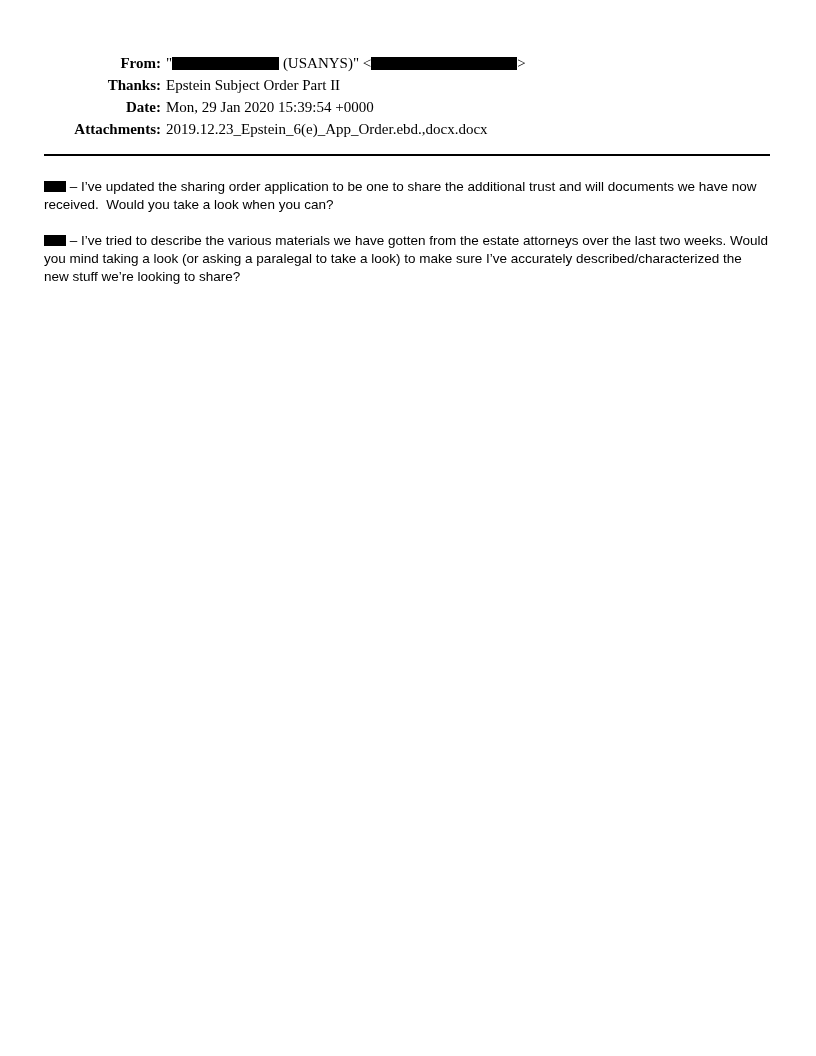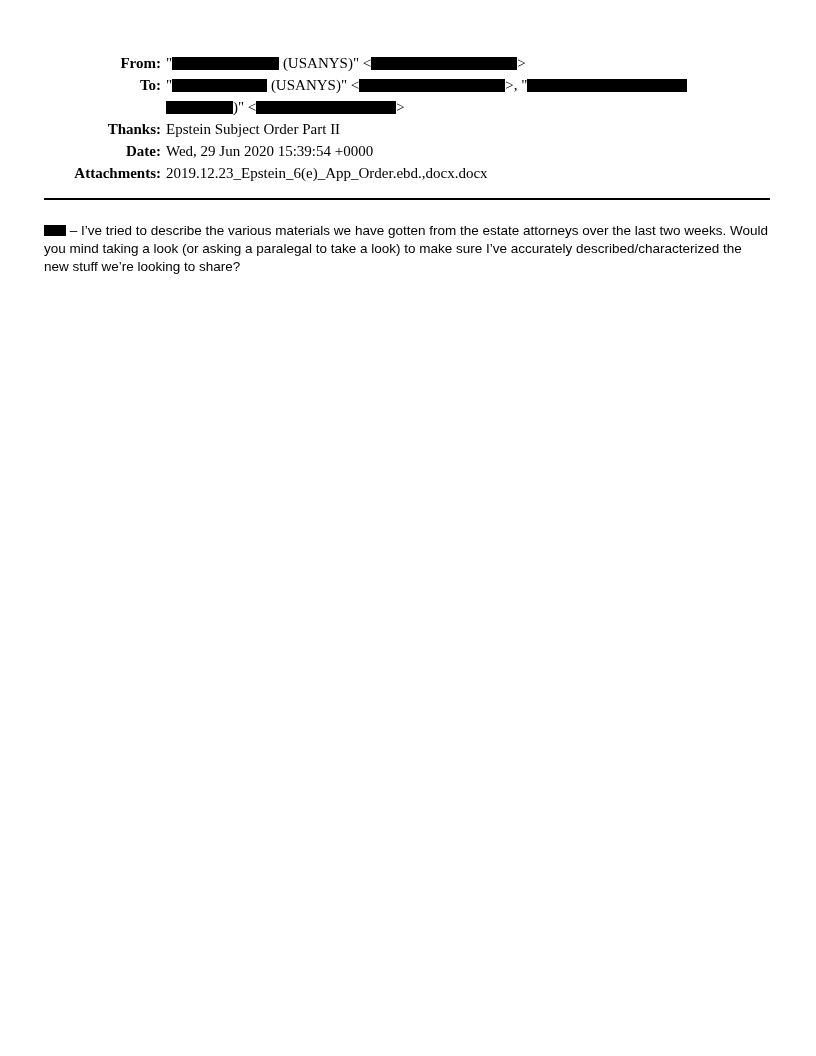--- a/index.html
+++ b/index.html
@@ -71,45 +71,42 @@
 
 <div class="page">
 
   <div class="header">
 
     <div class="hrow">
       <div class="hlabel">From:</div>
       <div class="hvalue"><span>"</span><span class="redact r-from-name"></span><span> (USANYS)" &lt;</span><span class="redact r-from-email"></span><span>&gt;</span></div>
     </div>
 
-    <div class="hrow">
-      <div class="hlabel">To:</div>
-      <div class="hvalue"><div><span>"</span><span class="redact r-to-name"></span><span> (USANYS)" &lt;</span><span class="redact r-to-email"></span><span>&gt;, "</span><span class="redact r-to-name2a"></span></div><div><span class="redact r-to-name2b"></span><span>)" &lt;</span><span class="redact r-to-email2"></span><span>&gt;</span></div></div>
-    </div>
 
     <div class="hrow">
       <div class="hlabel">Thanks:</div>
       <div class="hvalue">Epstein Subject Order Part II</div>
     </div>
 
     <div class="hrow">
       <div class="hlabel">Date:</div>
-      <div class="hvalue">Wed, 29 Jun 2020 15:39:54 +0000</div>
+      <div class="hvalue">Mon, 29 Jan 2020 15:39:54 +0000</div>
     </div>
 
     <div class="hrow">
       <div class="hlabel">Attachments:</div>
       <div class="hvalue">2019.12.23_Epstein_6(e)_App_Order.ebd.,docx.docx</div>
     </div>
 
   </div>
 
   <div class="rule"></div>
 
   <div class="body">
 
+    <p><span class="redact r-inline"></span><span> – I’ve updated the sharing order application to be one to share the additional trust and will documents we have now received.  Would you take a look when you can?</span></p>
 
     <p><span class="redact r-inline"></span><span> – I’ve tried to describe the various materials we have gotten from the estate attorneys over the last two weeks. Would you mind taking a look (or asking a paralegal to take a look) to make sure I’ve accurately described/characterized the new stuff we’re looking to share?</span></p>
 
 
   </div>
 
 </div>
 
 </body></html>

